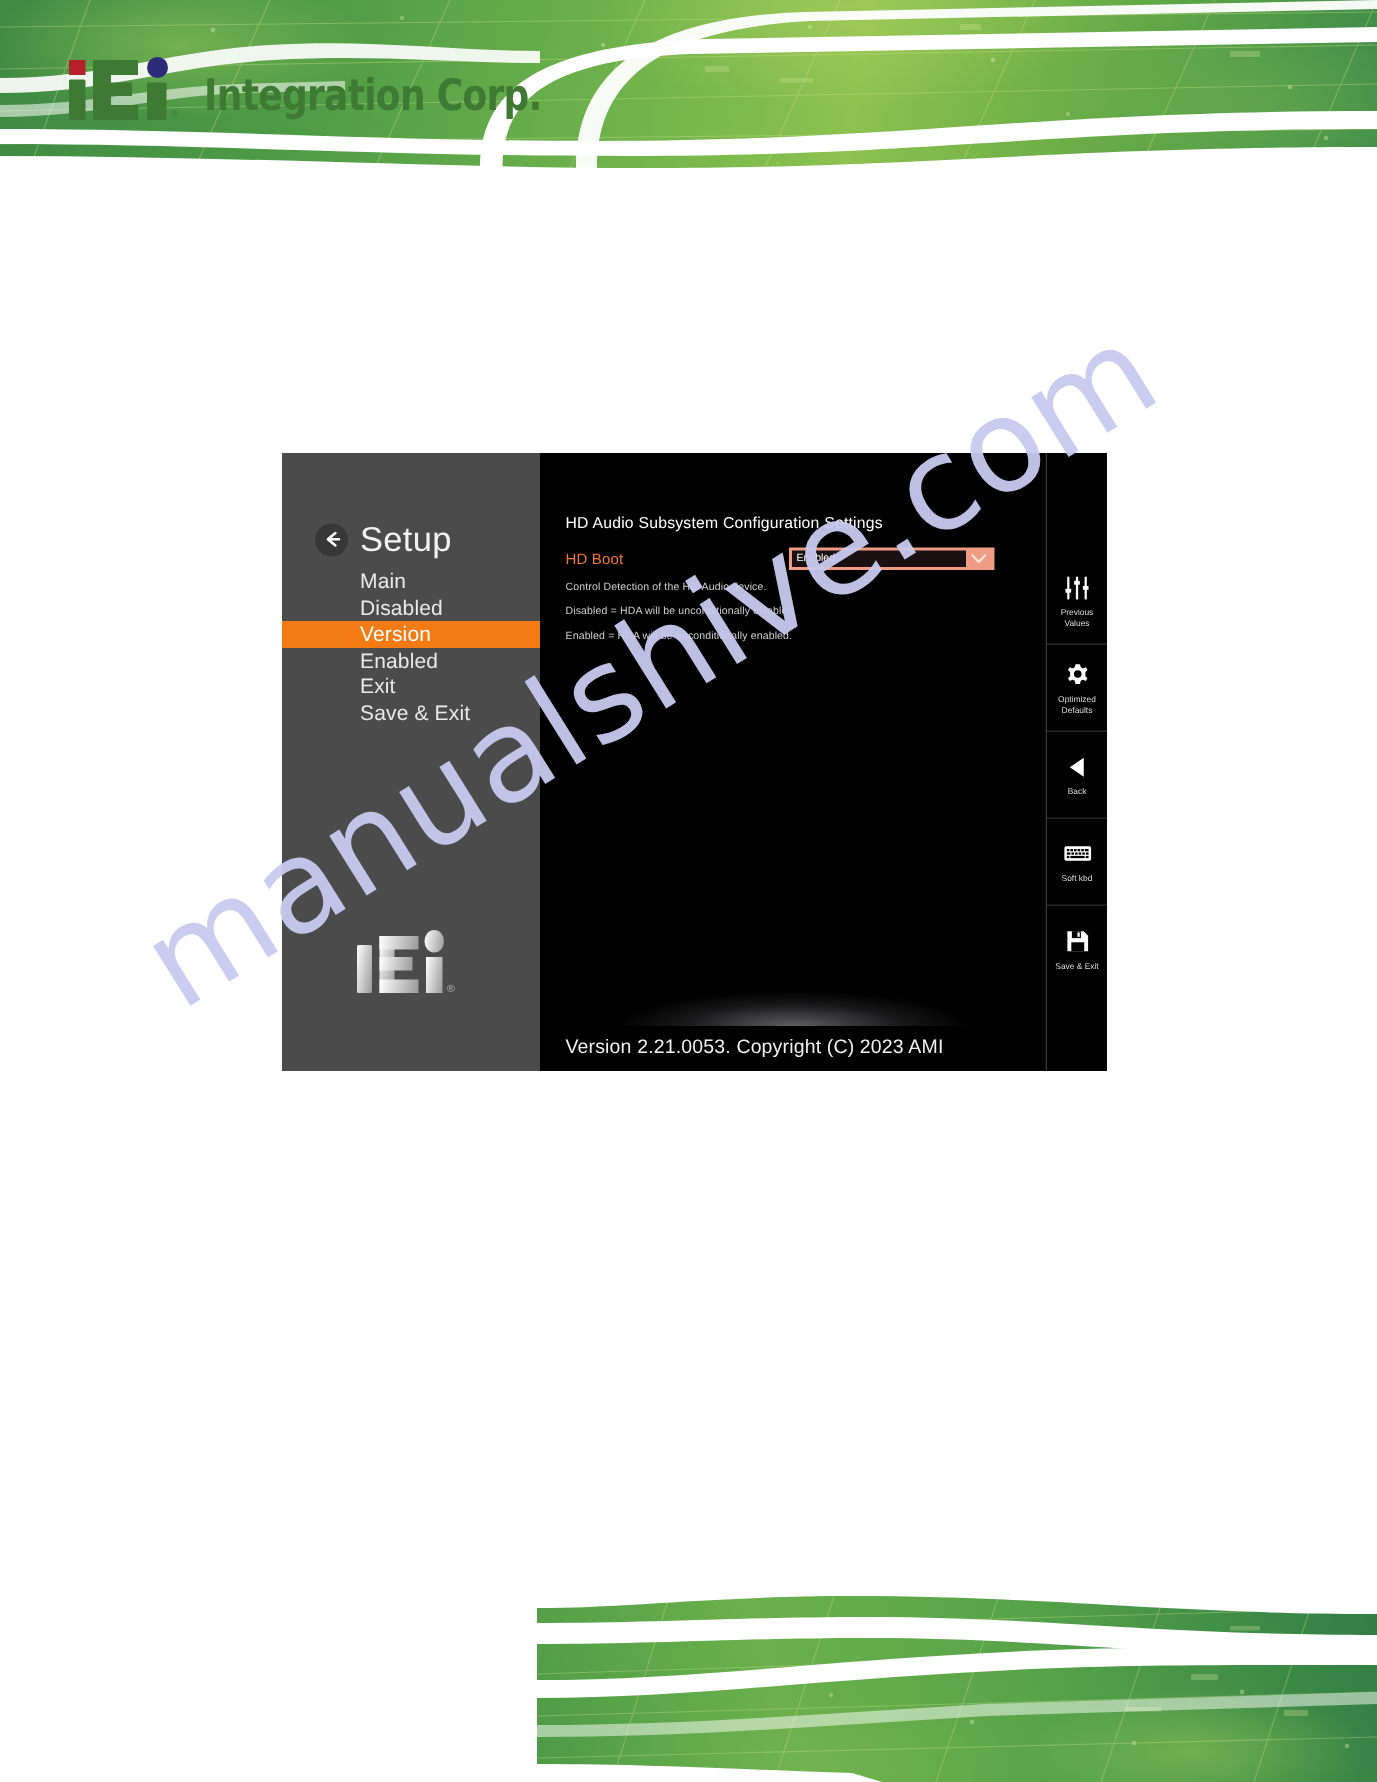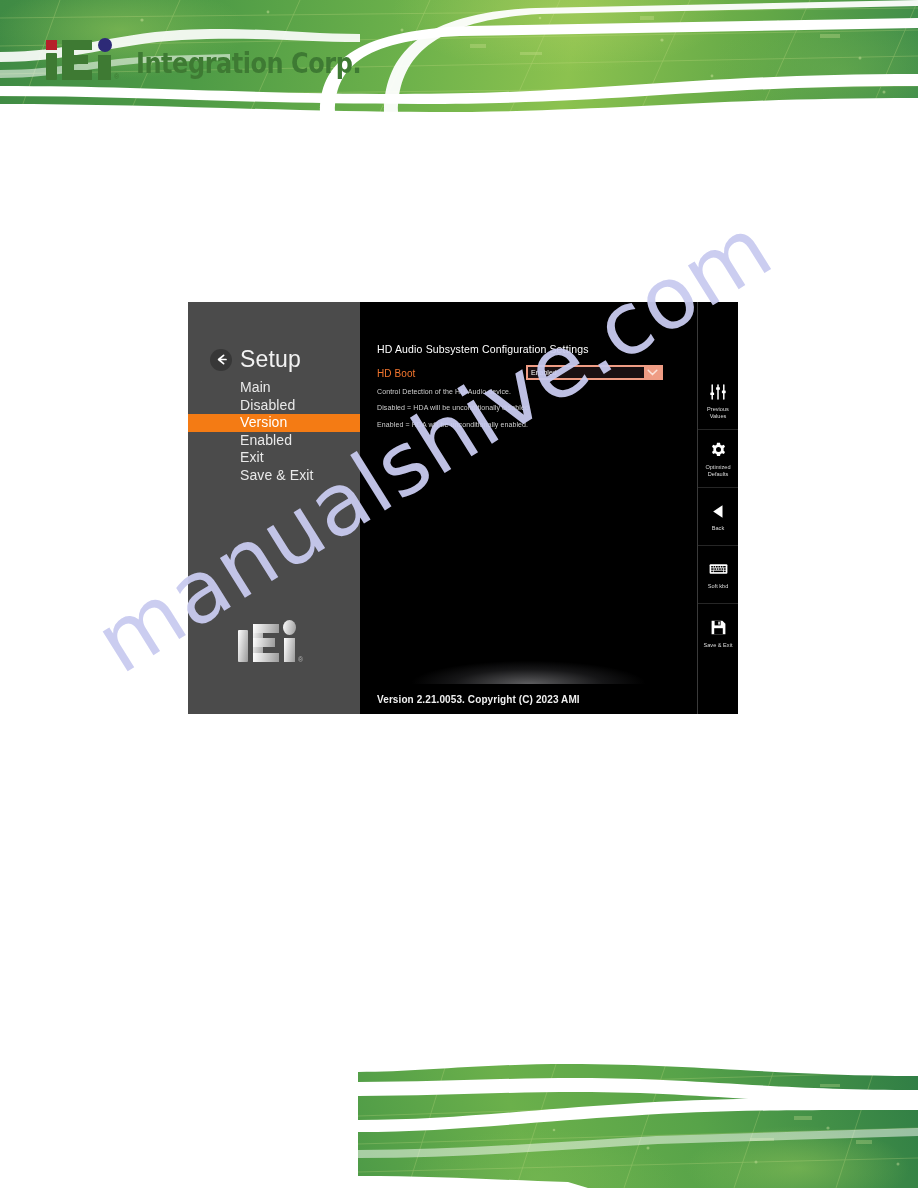--- a/index.html
+++ b/index.html
@@ -164,21 +164,21 @@
   .dd-caret { width: 17px; display: flex; align-items: center; justify-content: center; flex: none; }
   .dd-caret svg { display: block; }
 
   .glow {
     position: absolute; left: 6%; bottom: 30px; width: 88%; height: 34px;
     background: radial-gradient(ellipse 52% 90% at 50% 100%, rgba(225,225,230,.42), rgba(160,160,170,.14) 48%, rgba(0,0,0,0) 76%);
     pointer-events: none;
   }
   .version {
     position: absolute; left: 17px; bottom: 9px;
-    font-size: 10px; color: #f0f0f0; letter-spacing: .1px; font-weight: bold;
+    font-size: 13px; color: #f0f0f0; letter-spacing: .1px;
   }
 
   
   .bios-tools {
     width: 41px; height: 100%; flex: none;
     background: #000; border-left: 1px solid #3a3a3a;
     display: flex; flex-direction: column;
     padding-top: 70px;
   }
   .tool {

